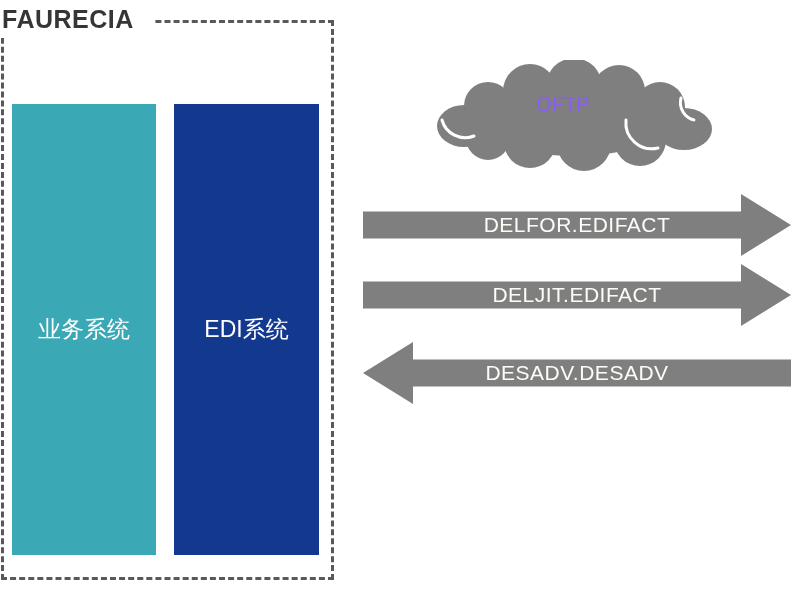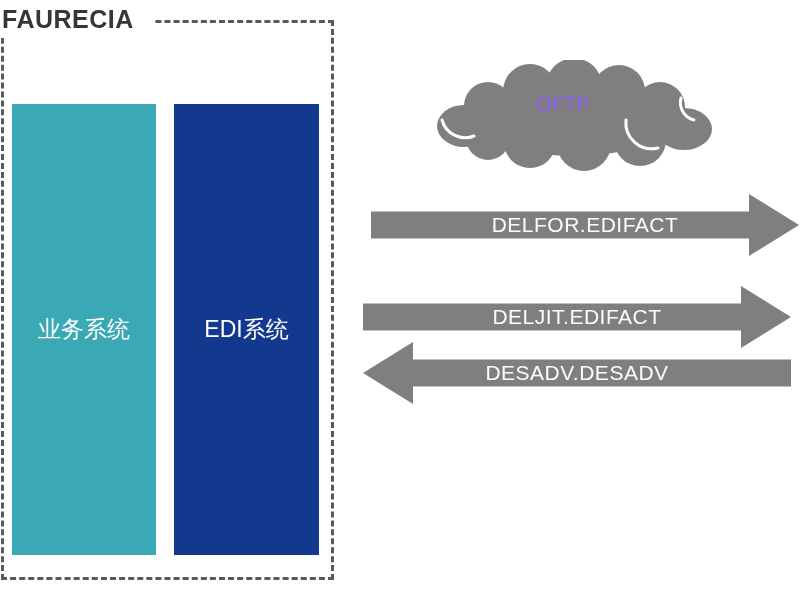--- a/index.html
+++ b/index.html
@@ -96,22 +96,22 @@
     top: 0;
     width: 100%;
     height: 100%;
     display: flex;
     align-items: center;
     justify-content: center;
     color: #fdfcf6;
     font-size: 21px;
     letter-spacing: 0.5px;
   }
-  .arrow.a1 { left: 363px; top: 194px; margin-left: 8px; }
-  .arrow.a2 { left: 363px; top: 286px; }
+  .arrow.a1 { left: 363px; top: 194px; }
+  .arrow.a2 { left: 363px; top: 264px; }
   .arrow.a3 { left: 363px; top: 342px; }
 </style>
 </head>
 <body>
 
 <div class="canvas">
 
   <div class="company-logo">FAURECIA</div>
   <div class="boundary"></div>
 

